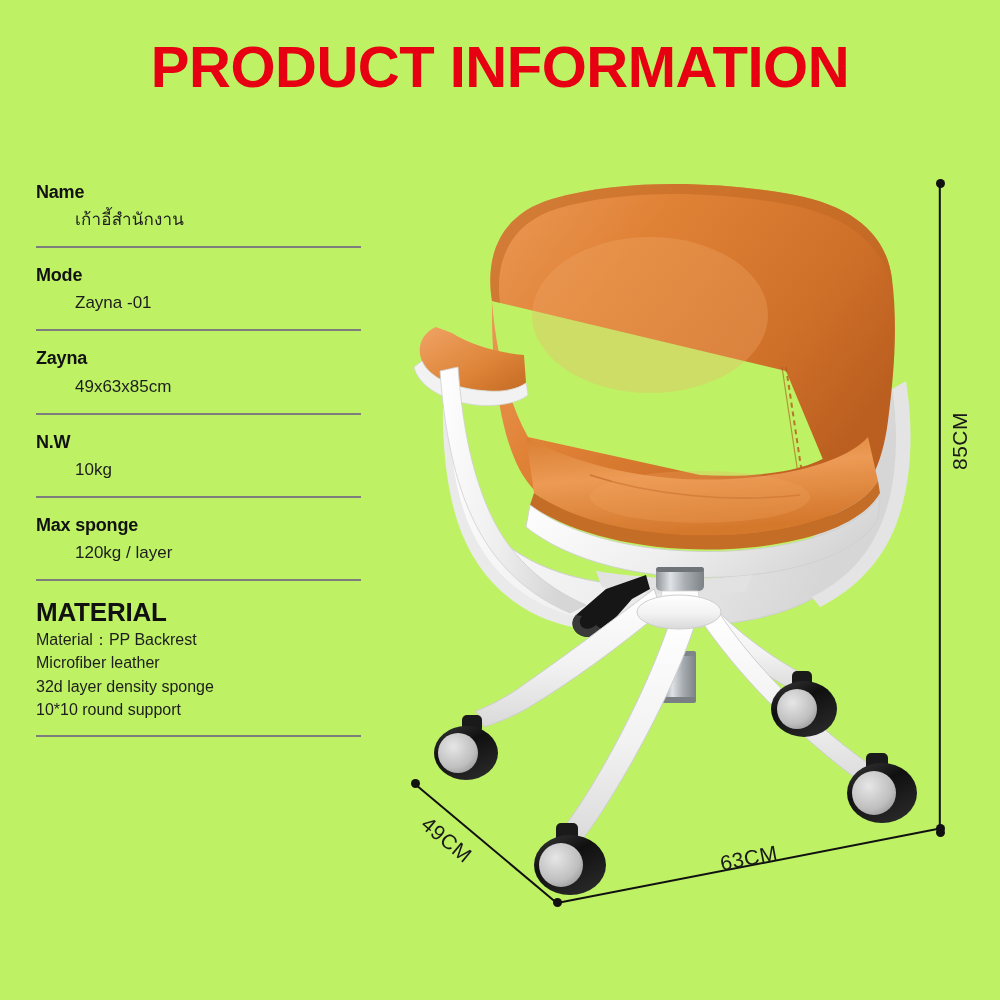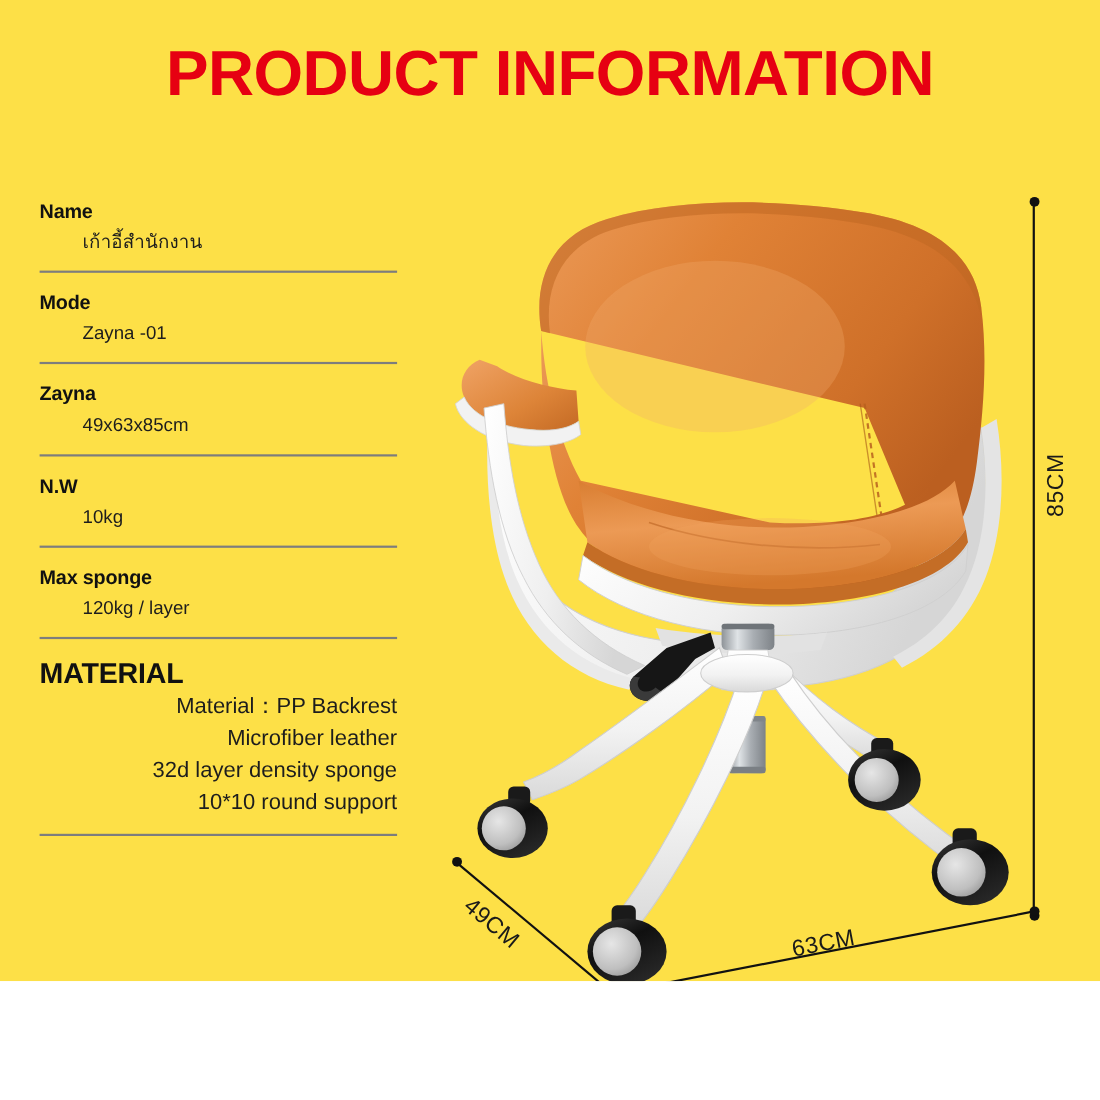--- a/index.html
+++ b/index.html
@@ -8,22 +8,22 @@
     padding: 0;
     background: #ffffff;
   }
   body {
     font-family: "Liberation Sans", "DejaVu Sans", sans-serif;
     color: #1a1a1a;
   }
   #page {
     position: relative;
     width: 1000px;
-    height: 892px;
-    background: #fde047;
+    height: 1000px;
+    background: #bef264;
     overflow: hidden;
   }
 
   
   #page-title {
     position: absolute;
     left: 0;
     top: 38px;
     width: 1000px;
     text-align: center;
@@ -74,24 +74,23 @@
 
   
   .material-title {
     font-size: 26px;
     font-weight: bold;
     color: #111111;
     line-height: 1.1;
     letter-spacing: -0.2px;
   }
   .material-line {
-    font-size: 20px;
+    font-size: 16px;
     line-height: 1.44;
     color: #1d1d1d;
-    text-align: right;
   }
   .material-lines {
     margin-top: 2px;
   }
 
   
   #chair {
     position: absolute;
     left: 400px;
     top: 175px;

